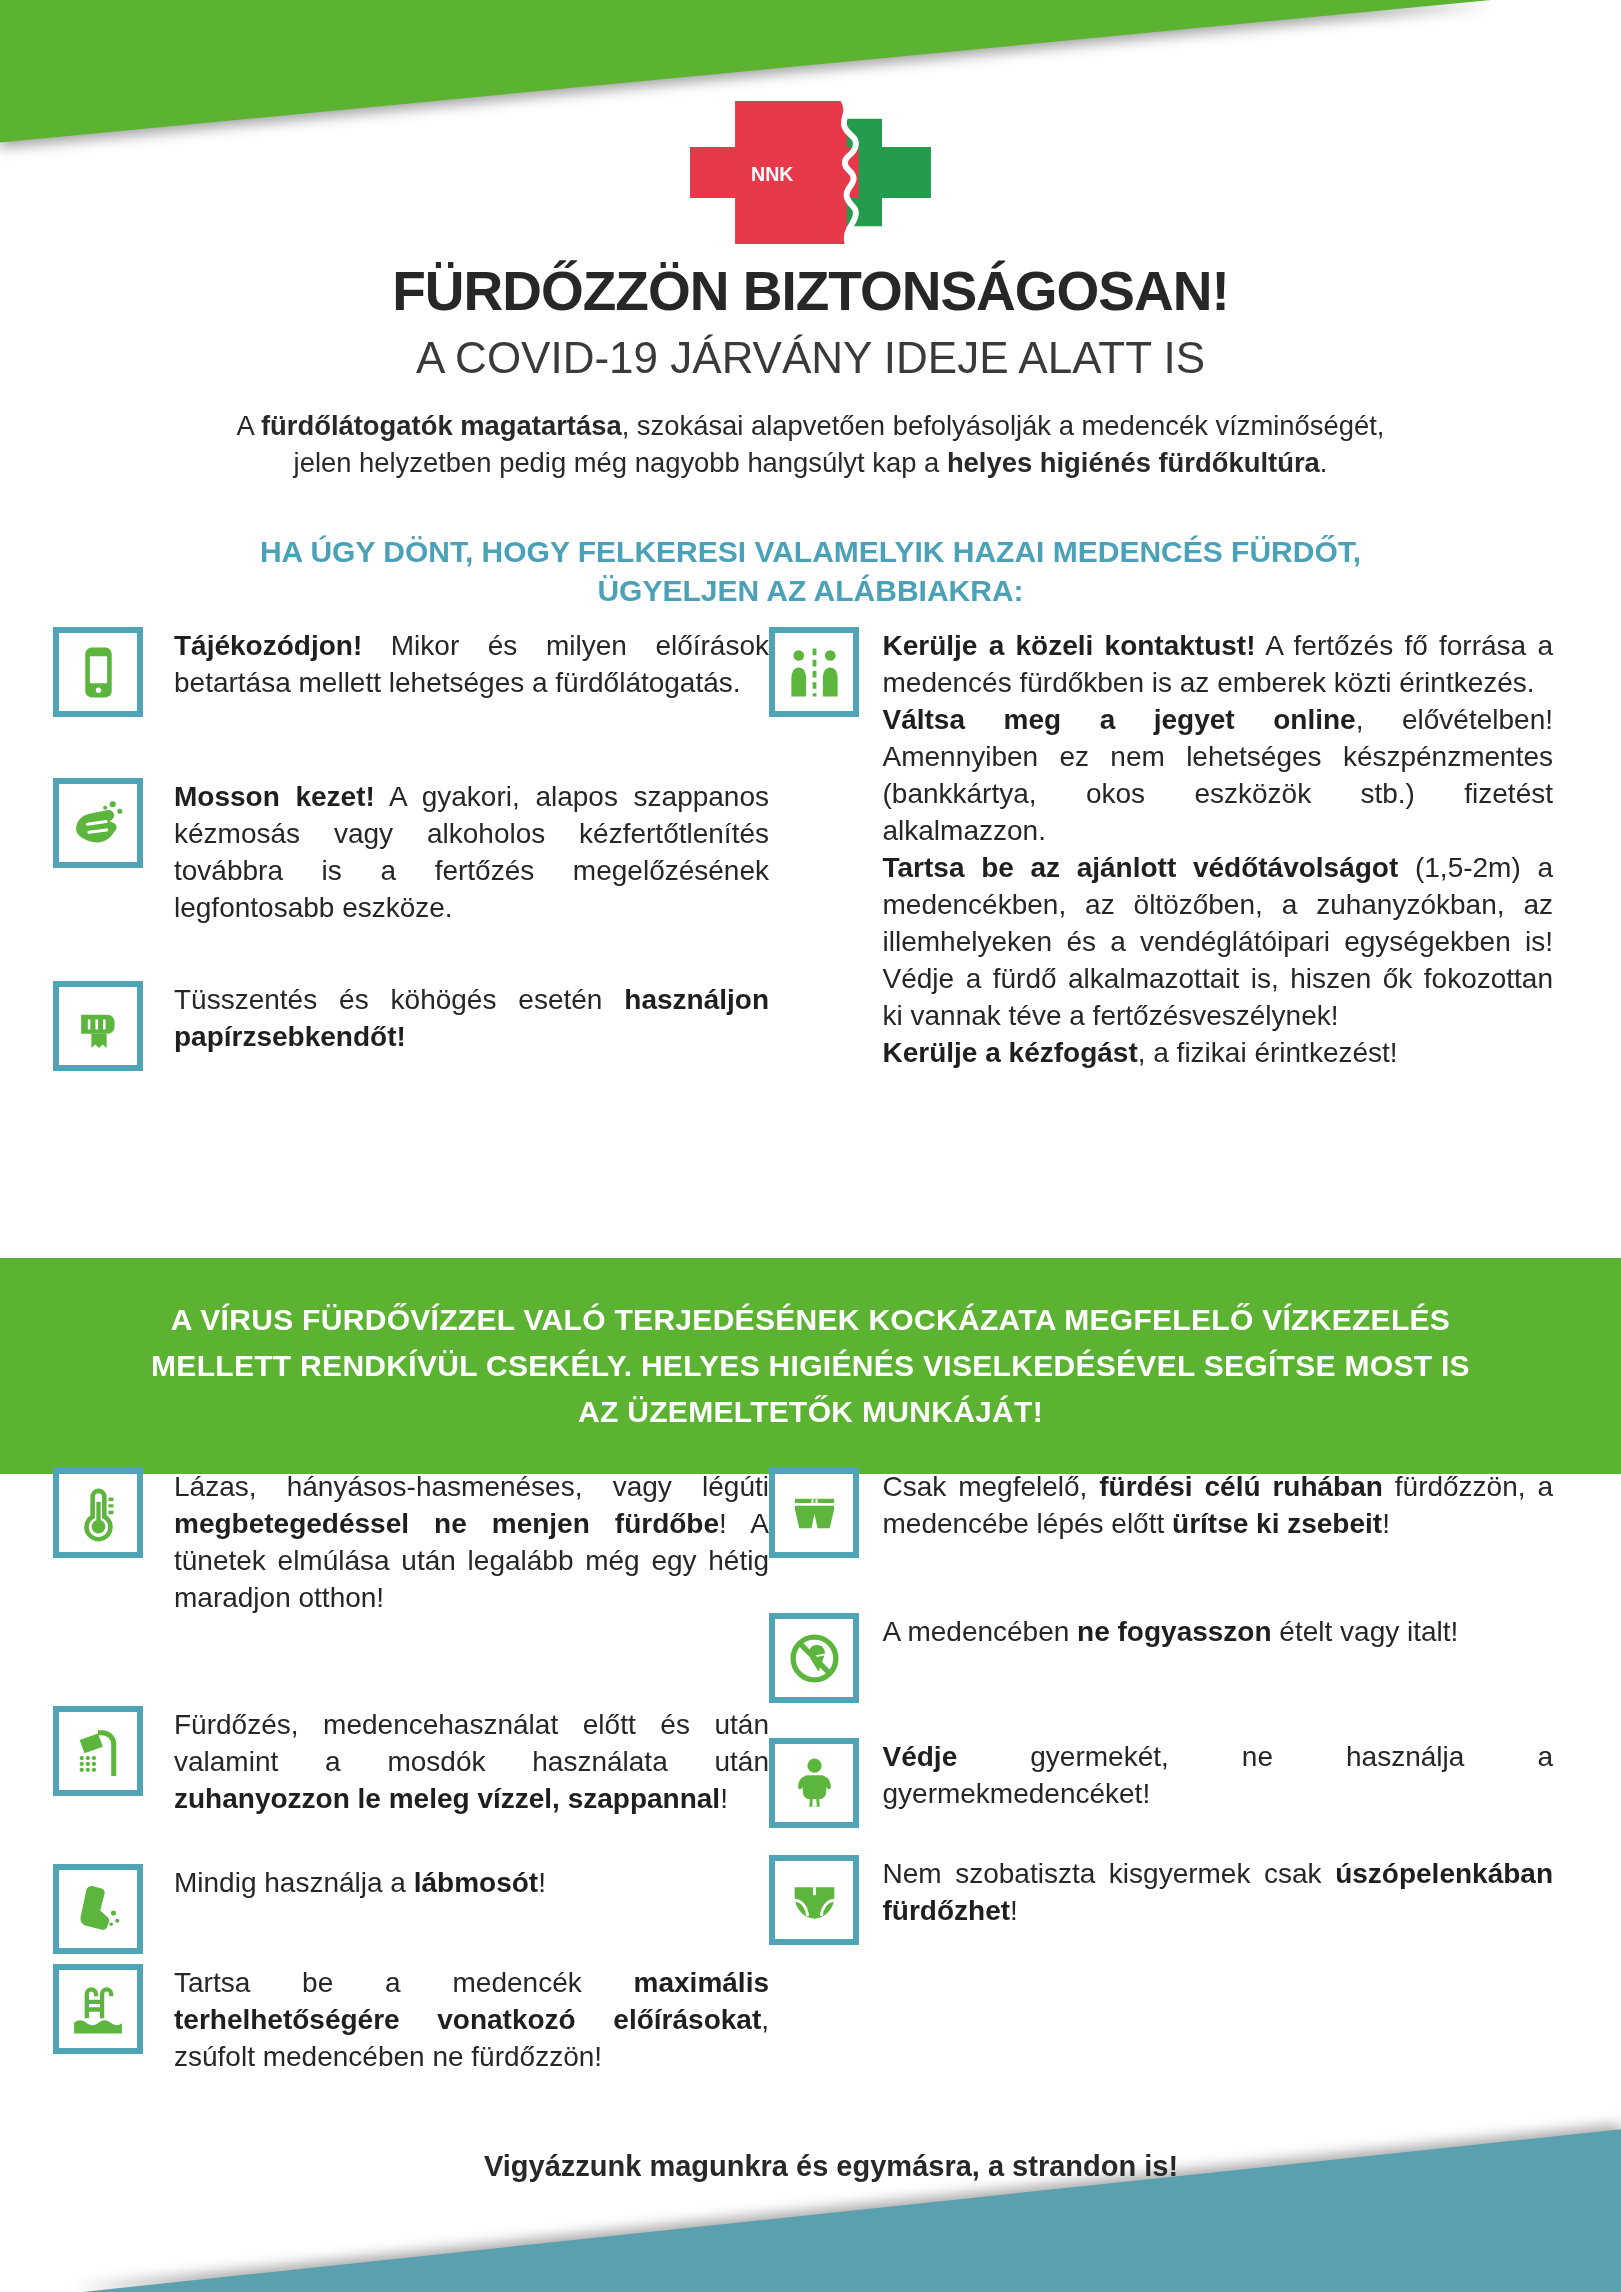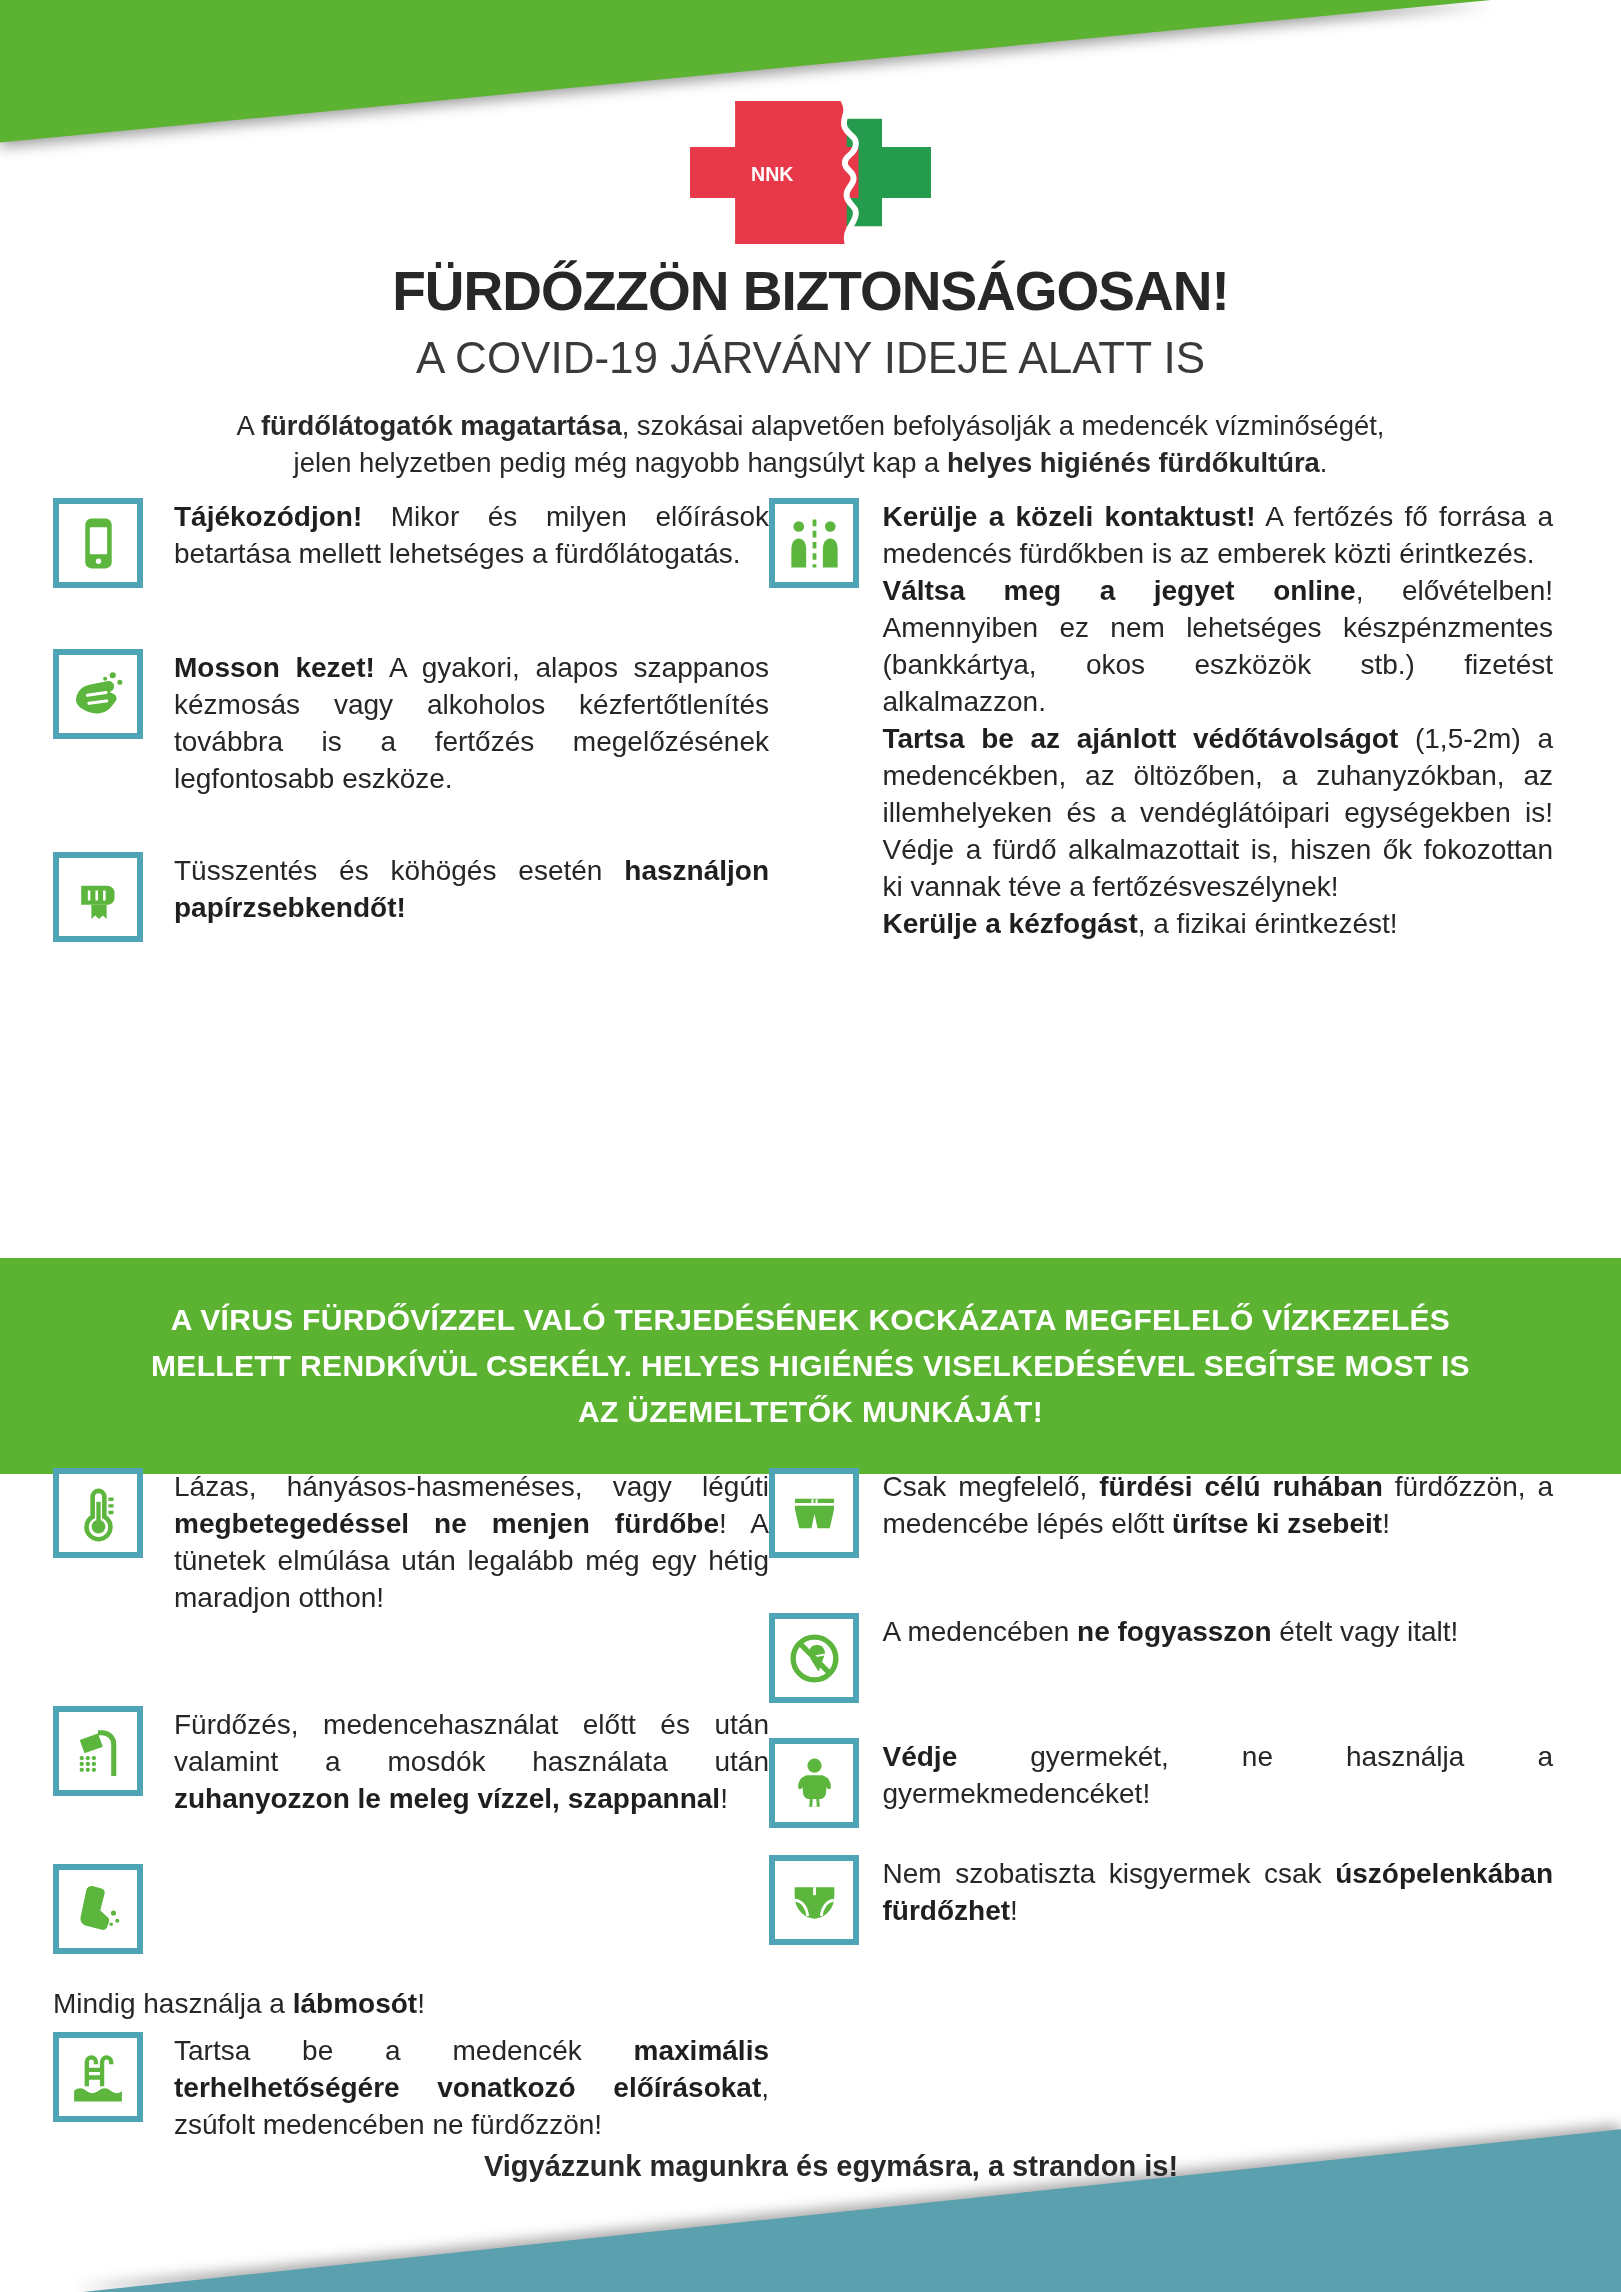--- a/index.html
+++ b/index.html
@@ -44,21 +44,21 @@
   .iconbox svg{display:block;}
   .glyph{fill:#5CB53C;color:#5CB53C;}
   .itext{margin:0;font-size:28px;line-height:37px;text-align:justify;white-space:pre-line;color:#262626;}
   .itext b{font-weight:bold;color:#1f1f1f;}
 
   
   .col.left .item.m1{margin-bottom:61px;}
   .col.left .item.m2{margin-bottom:55px;}
   .rules .col.left .r1{margin-bottom:90px;}
   .rules .col.left .r2{margin-bottom:47px;}
-  .rules .col.left .r3{margin-bottom:9.8px;flex-direction:column;}
+  .rules .col.left .r3{margin-bottom:9.8px;}
   .rules .col.right .r1{margin-bottom:55px;}
   .rules .col.right .r2{margin-bottom:35px;}
   .rules .col.right .r3{margin-bottom:27.4px;}
 
   .banner{position:absolute;top:1258px;left:0;right:0;height:216px;background:#5CB332;
     display:flex;align-items:center;justify-content:center;text-align:center;
     color:#ffffff;font-weight:bold;font-size:30px;line-height:46px;white-space:pre-line;
     letter-spacing:0.3px;}
 
   .footnote{position:absolute;top:2121px;left:0;right:0;text-align:center;
@@ -78,20 +78,22 @@
     <path fill="#E8394A" d="M46 0h114v47h12v52h-12v47H46V99H0V47h46z"></path>
     <path fill="none" stroke="#ffffff" stroke-width="6" stroke-linecap="round" d="M157 0c7 12-3 18 1 27s13 9 11 19-11 9-11 17 9 8 9 16-9 10-7 19 11 9 9 19-12 15-8 29"></path>
     <text x="84" y="82" text-anchor="middle" fill="#ffffff" font-size="20" font-weight="bold">NNK</text>
   </svg>
 
   <h1 class="title">FÜRDŐZZÖN BIZTONSÁGOSAN!</h1>
   <h2 class="subtitle">A COVID-19 JÁRVÁNY IDEJE ALATT IS</h2>
   <p class="intro">A <b>fürdőlátogatók magatartása</b>, szokásai alapvetően befolyásolják a medencék vízminőségét,
 jelen helyzetben pedig még nagyobb hangsúlyt kap a <b>helyes higiénés fürdőkultúra</b>.</p>
 
+  <h3 class="advice-heading">HA ÚGY DÖNT, HOGY FELKERESI VALAMELYIK HAZAI MEDENCÉS FÜRDŐT,
+ÜGYELJEN AZ ALÁBBIAKRA:</h3>
 
   <div class="cols top">
     <div class="col left">
 
       <div class="item m1">
         <span class="iconbox">
           <svg class="glyph" width="61" height="61" viewBox="0 0 24 24">
             <rect x="6.8" y="2.2" width="10.4" height="19.6" rx="2.4"></rect>
             <rect x="8.6" y="5.6" width="6.8" height="10.6" rx="0.4" fill="#ffffff"></rect>
             <circle cx="12" cy="19" r="1.05" fill="#ffffff"></circle>

